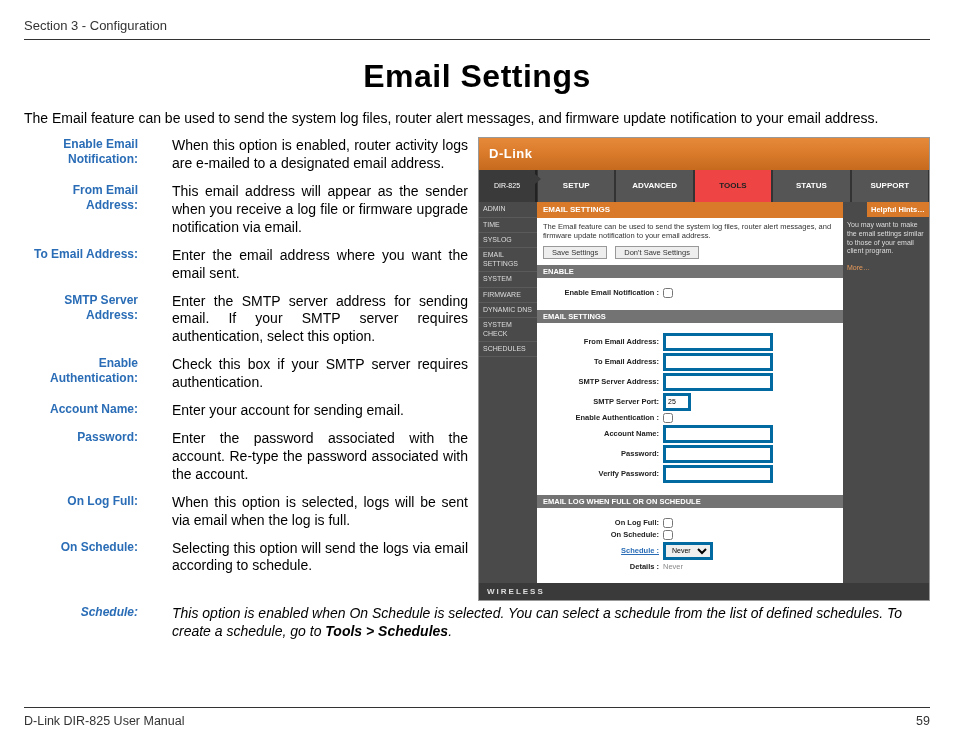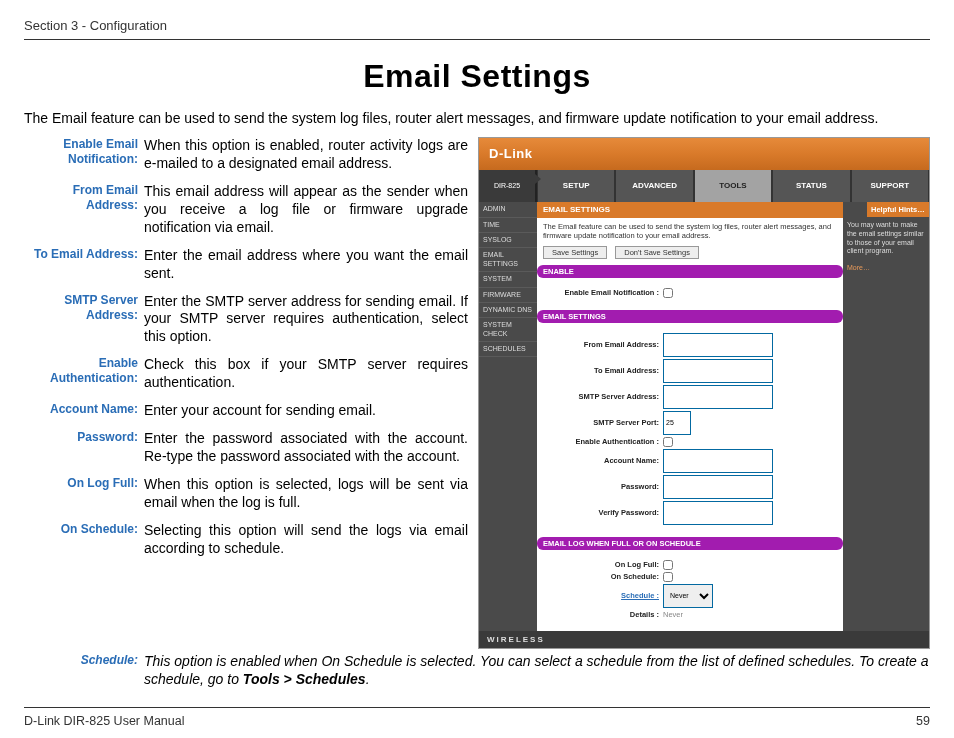--- a/index.html
+++ b/index.html
@@ -35,21 +35,21 @@
     line-height: 1.3;
     margin-bottom: 10px;
   }
   .main-wrap {
     display: flex;
     gap: 10px;
   }
   .defs {
     flex: 1;
   }
-  .def-row { display: flex; margin-bottom: 10px; }
+  .def-row { display: flex; margin-bottom: 10px; gap: 28px; }
   .def-label {
     width: 120px;
     text-align: right;
     color: #2a6db6;
     font-weight: bold;
     font-size: 12px;
     padding-right: 6px;
     line-height: 1.25;
   }
   .def-body {
@@ -112,21 +112,21 @@
     background: #555;
     color: #fff;
     font-size: 8px;
     font-weight: bold;
     display:flex;
     align-items:center;
     justify-content:center;
     border-left:1px solid #333;
     border-right:1px solid #333;
   }
-  .rtab.active { background: #a3a3a3; color: #222; }
+  .rtab.active { background: #ef4444; color: #222; }
   .router-body { display: flex; }
   .sidebar {
     width: 58px;
     background: #4a4a4a;
   }
   .sidebar-item {
     font-size: 7px;
     color: #ddd;
     padding: 3px 4px;
     border-bottom: 1px solid #5a5a5a;
@@ -151,31 +151,30 @@
   }
   .btn-row { padding: 2px 1px 6px 6px; display:flex; gap:8px; }
   .router-btn {
     background: #eee;
     border: 1px solid #999;
     font-size: 7.5px;
     padding: 1px 8px;
     color: #333;
   }
   .blk-bar {
-    background: #a21caf;
+    background: #737373;
     color: #fff;
     font-size: 7.5px;
     font-weight: bold;
     padding: 2px 6px;
-    border-radius: 6px;
   }
   .form-area { padding: 10px 6px; }
   .form-row { display:flex; align-items:center; margin-bottom: 2px; }
   .fl { width: 120px; text-align:right; font-size:7.5px; font-weight:bold; padding-right:4px; }
-  .fi { height:24px; border:1px solid #0369a1; font-size:7px; padding:0 2px; }
+  .fi { height:18px; border:3px solid #0369a1; font-size:7px; padding:0 2px; }
   .fi.w1 { width: 110px; }
   .fi.w2 { width: 28px; }
   .fi.sel { width: 50px; }
   .ck { width:10px; height:10px; }
   .hints {
     width: 86px;
     background: #4a4a4a;
     color: #ddd;
     font-size: 7px;
     padding: 0;

